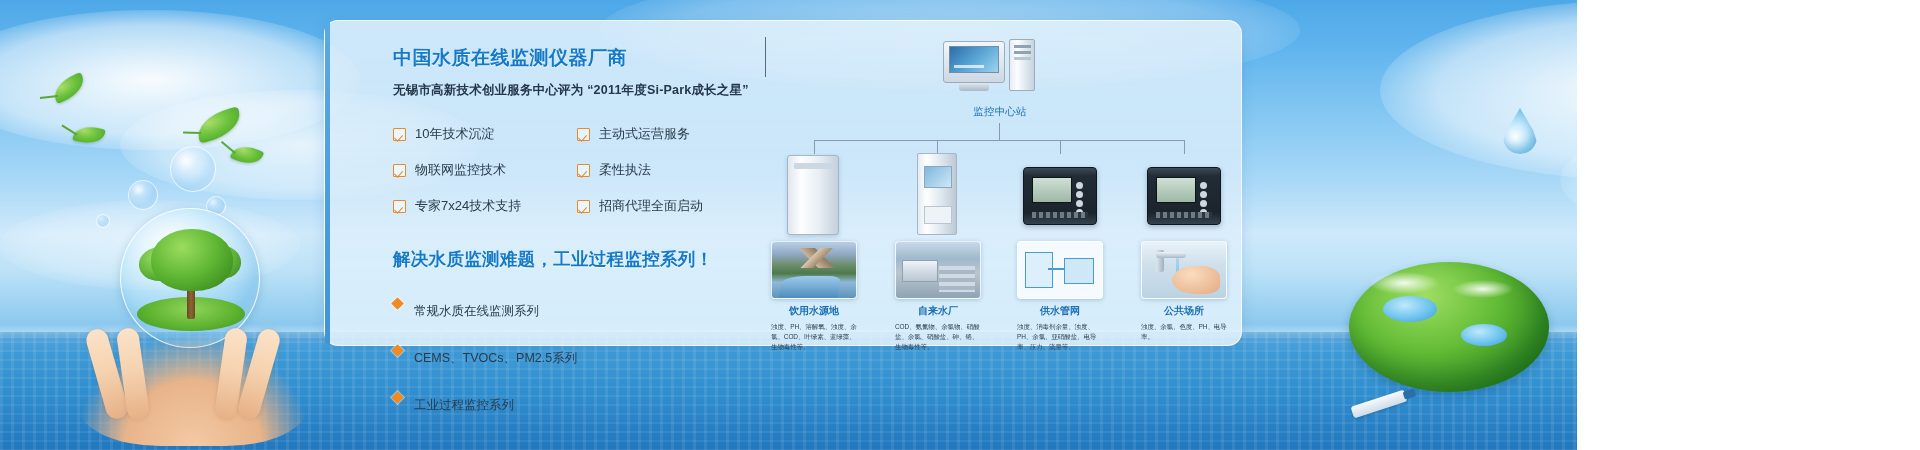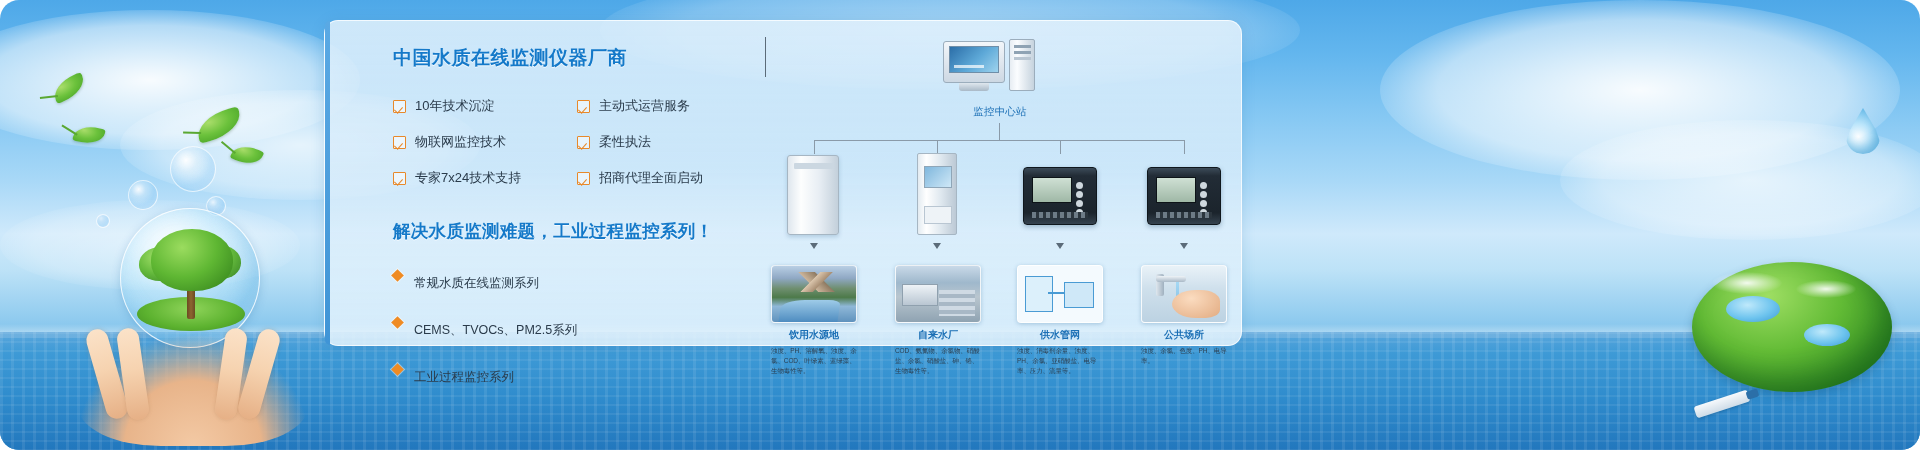--- a/index.html
+++ b/index.html
@@ -3,27 +3,26 @@
 <meta charset="utf-8">
 <style>
   * { box-sizing: border-box; margin: 0; padding: 0; }
   html, body {
     width: 1920px; height: 450px;
     font-family: "Liberation Sans", sans-serif;
     overflow: hidden;
   }
   #banner {
     position: relative;
-    width: 1920px; height: 450px;
+    width: 1577px; height: 450px;
     background: linear-gradient(to bottom,
       #4ea8e8 0%, #63b6ee 12%, #86c8f3 26%,
       #a8d8f7 40%, #cfe9fb 52%, #bde2f7 60%,
       #8cc9ee 72%, #57a8dd 85%, #3d94d2 100%);
     overflow: hidden;
-    border-radius: 19px;
   }
   
   .cloud {
     position: absolute;
     background: radial-gradient(ellipse at center, rgba(255,255,255,.95) 0%, rgba(255,255,255,.55) 55%, rgba(255,255,255,0) 78%);
     border-radius: 50%;
     pointer-events: none;
   }
   .c1 { left: -60px;  top: 10px;  width: 420px; height: 140px; }
   .c2 { left: 120px;  top: 90px;  width: 360px; height: 110px; opacity: .8; }
@@ -265,21 +264,21 @@
   }
   .dev-panelbox .keys i {
     display: block; width: 7px; height: 7px; border-radius: 50%;
     background: #cfd8de; margin: 2px 0 2px 5px;
   }
   .dev-panelbox .strip {
     position: absolute; left: 8px; bottom: 6px; width: 56px; height: 6px;
     background: repeating-linear-gradient(to right, #6d7b86 0 4px, #2b353d 4px 7px);
   }
   
-  .scene { position: absolute; top: 228px; width: 86px; height: 58px; }
+  .scene { position: absolute; top: 204px; width: 86px; height: 58px; }
   .scene-img {
     width: 86px; height: 58px; border-radius: 4px 4px 4px 4px;
     border: 1px solid rgba(255,255,255,.85);
     box-shadow: 0 1px 4px rgba(30,90,140,.28);
     overflow: hidden; position: relative;
   }
   .scene-cap {
     margin-top: 5px; text-align: center; font-size: 10px; color: #1b6fb5; font-weight: bold;
   }
   .scene-desc {
@@ -403,20 +402,21 @@
       <div class="earth-cloud" style="left:104px; top:18px; width:60px; height:18px;"></div>
     </div>
   </div>
   <div class="droplet"></div>
   <div class="probe"></div>
 
   <div id="panel">
 
     <div id="text-col">
       <div class="headline">中国水质在线监测仪器厂商</div>
+      <div class="subline">无锡市高新技术创业服务中心评为 “2011年度Si-Park成长之星”</div>
 
       <div class="check-grid">
         <div class="check-item">
           <span class="check-box"></span>
           <span class="check-label">10年技术沉淀</span>
         </div>
         <div class="check-item">
           <span class="check-box"></span>
           <span class="check-label">主动式运营服务</span>
         </div>

